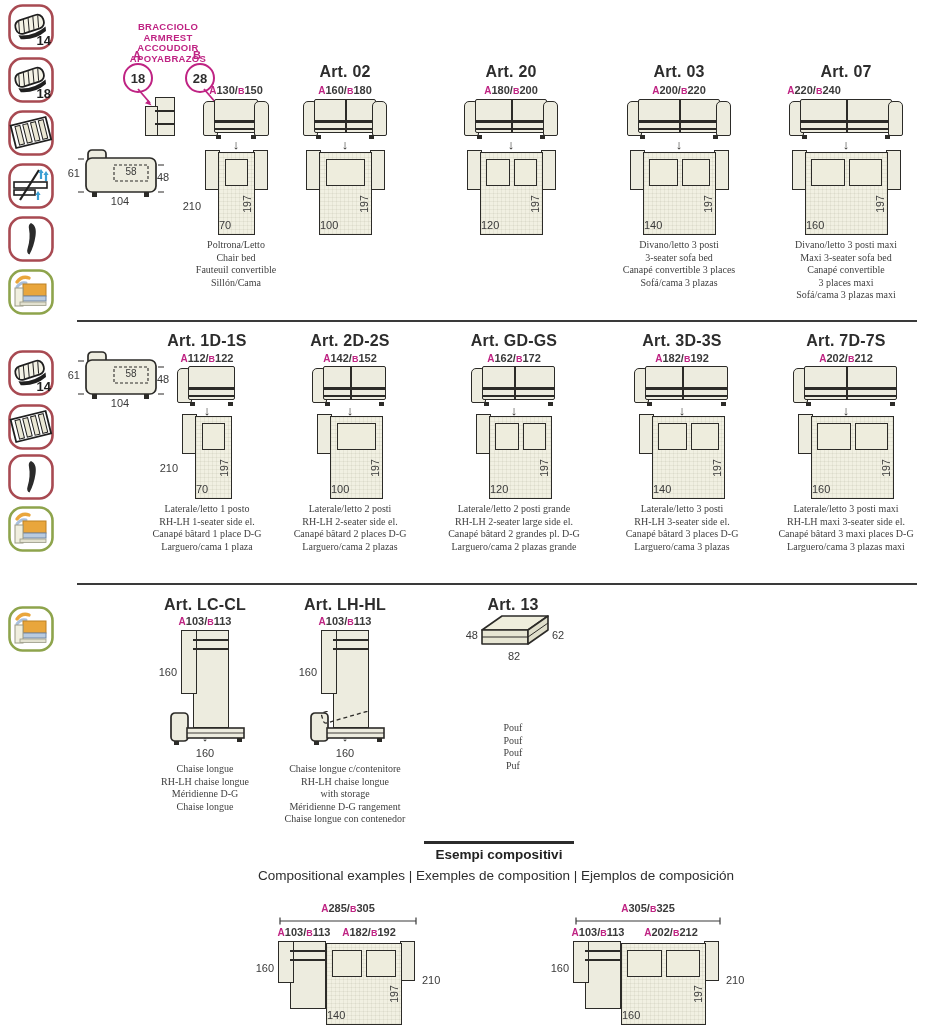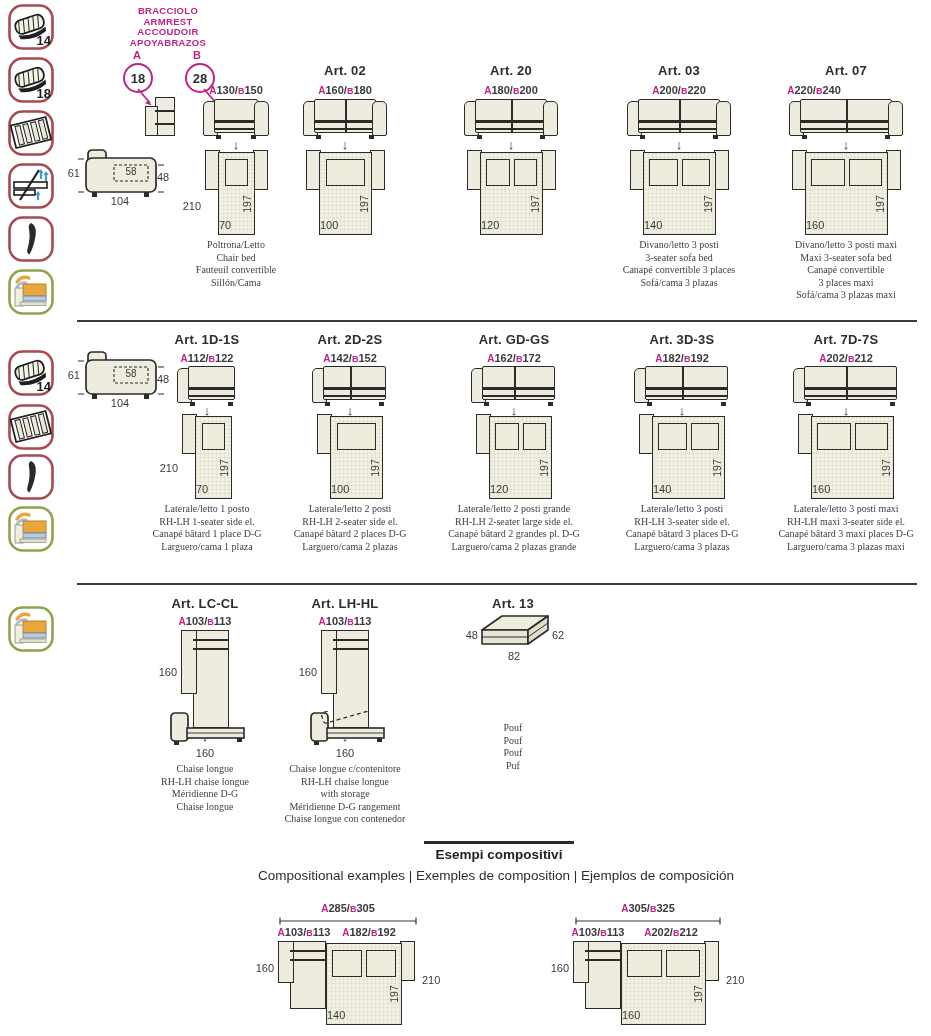--- a/index.html
+++ b/index.html
@@ -1,27 +1,27 @@
 <!DOCTYPE html>
 <html><head>
 <meta charset="utf-8">
 <style>
   html,body{margin:0;padding:0;background:#fff;}
   body{font-family:"Liberation Sans",sans-serif;color:#3a3a3a;}
   #page{position:relative;width:931px;height:1036px;background:#fff;overflow:hidden;}
   .abs{position:absolute;}
-  .t{font-weight:bold;font-size:13px;color:#2d2d2d;text-align:center;letter-spacing:.2px;}
+  .t{font-weight:bold;font-size:16px;color:#2d2d2d;text-align:center;letter-spacing:.2px;}
   .d{font-size:11px;font-weight:bold;color:#3a3a3a;text-align:center;white-space:nowrap;}
   .d .mA{color:#bf2383;font-size:10px;}
   .d .mB{color:#bf2383;font-size:9px;}
   .d .sl{font-weight:bold;}
   .ds{font-size:10px;line-height:12.6px;text-align:center;color:#3f3f3f;font-family:Liberation Serif, serif;}
   .n{font-size:11px;color:#3a3a3a;}
   .da{font-size:13px;color:#2c2b28;width:12px;text-align:center;}
-  .mgtxt{color:#bf2383;font-weight:bold;font-size:9.5px;line-height:10.5px;text-align:center;letter-spacing:.3px;}
+  .mgtxt{color:#bf2383;font-weight:bold;font-size:9.5px;line-height:10.5px;text-align:center;letter-spacing:.3px;margin-top:16px;}
   .mglet{color:#bf2383;font-weight:bold;font-size:11px;text-align:center;}
   .circ{width:26px;height:26px;border:2px solid #bf2383;border-radius:50%;background:#fff;
         font-size:13px;font-weight:bold;color:#2d2d2d;display:flex;align-items:center;justify-content:center;}
   .hr{height:1.6px;background:#3a3a3a;}
   
   .sofa{height:40px;}
   .sofa .arm{position:absolute;top:2px;bottom:3px;width:13px;background:#edecdf;border:1.7px solid #2c2b28;border-radius:5px 5px 2px 2px;}
   .sofa .arm.l{left:0}.sofa .arm.r{right:0}
   .sofa .body{position:absolute;left:11px;right:11px;top:0;bottom:6px;background:#edecdf;border:1.7px solid #2c2b28;border-radius:2px;}
   .sofa.na .body{right:2px}

